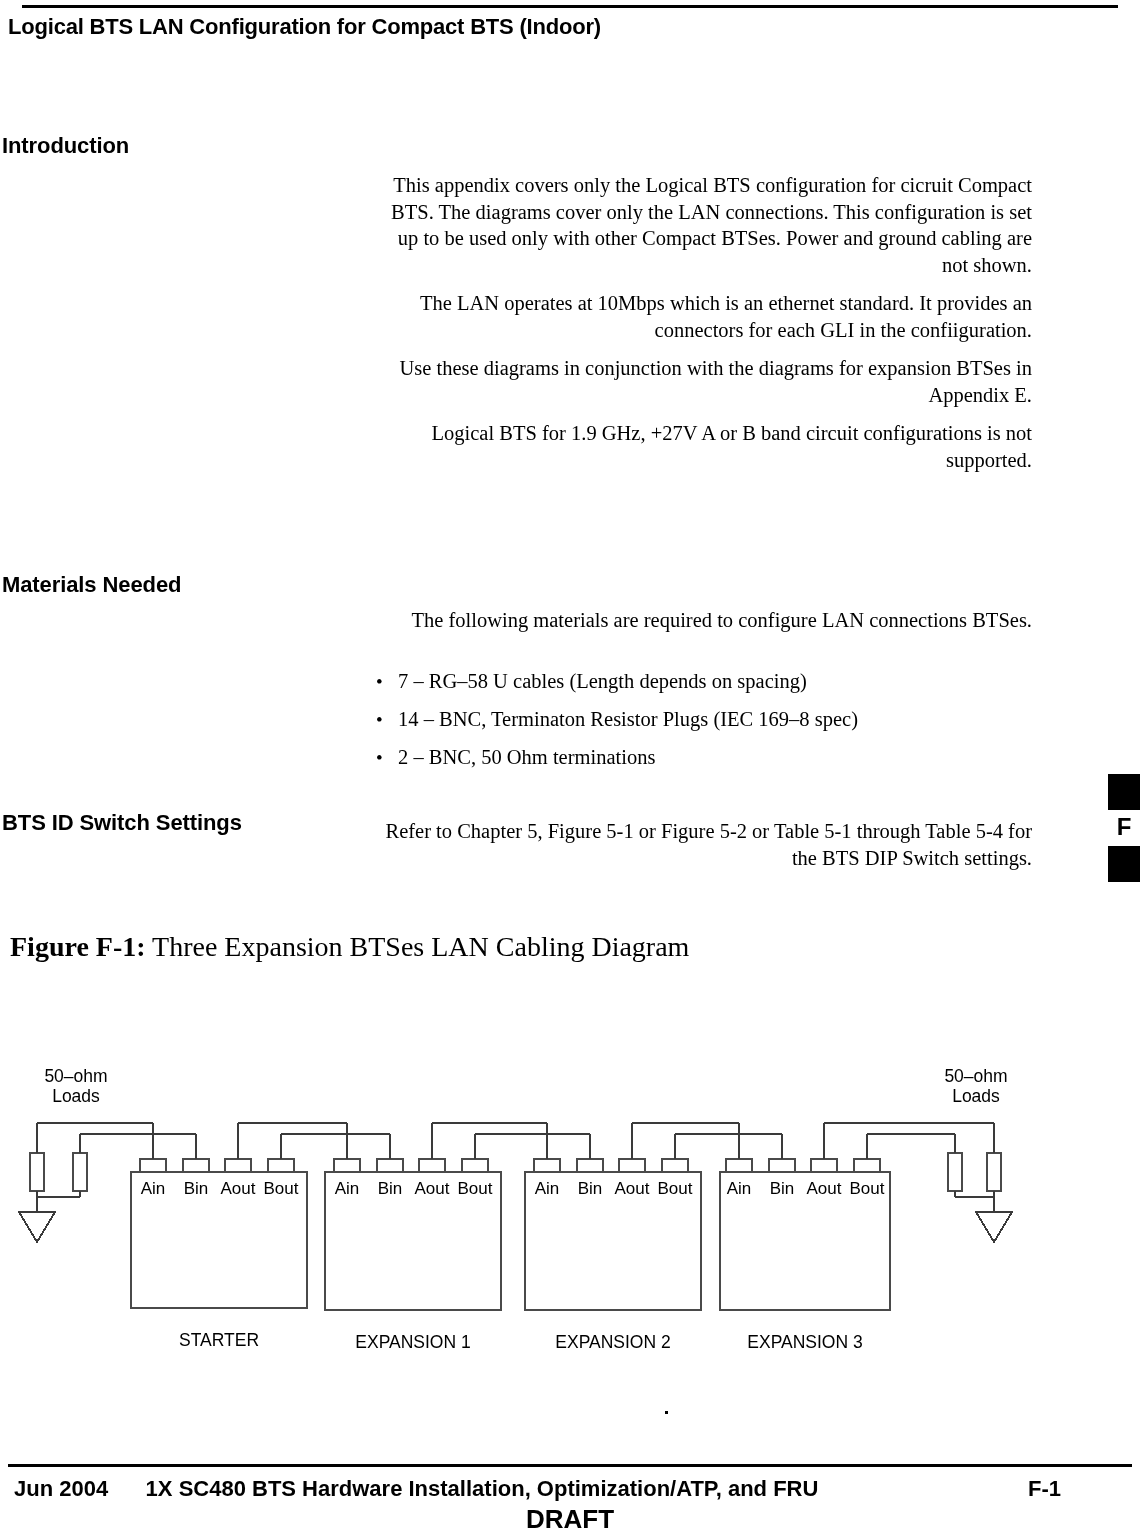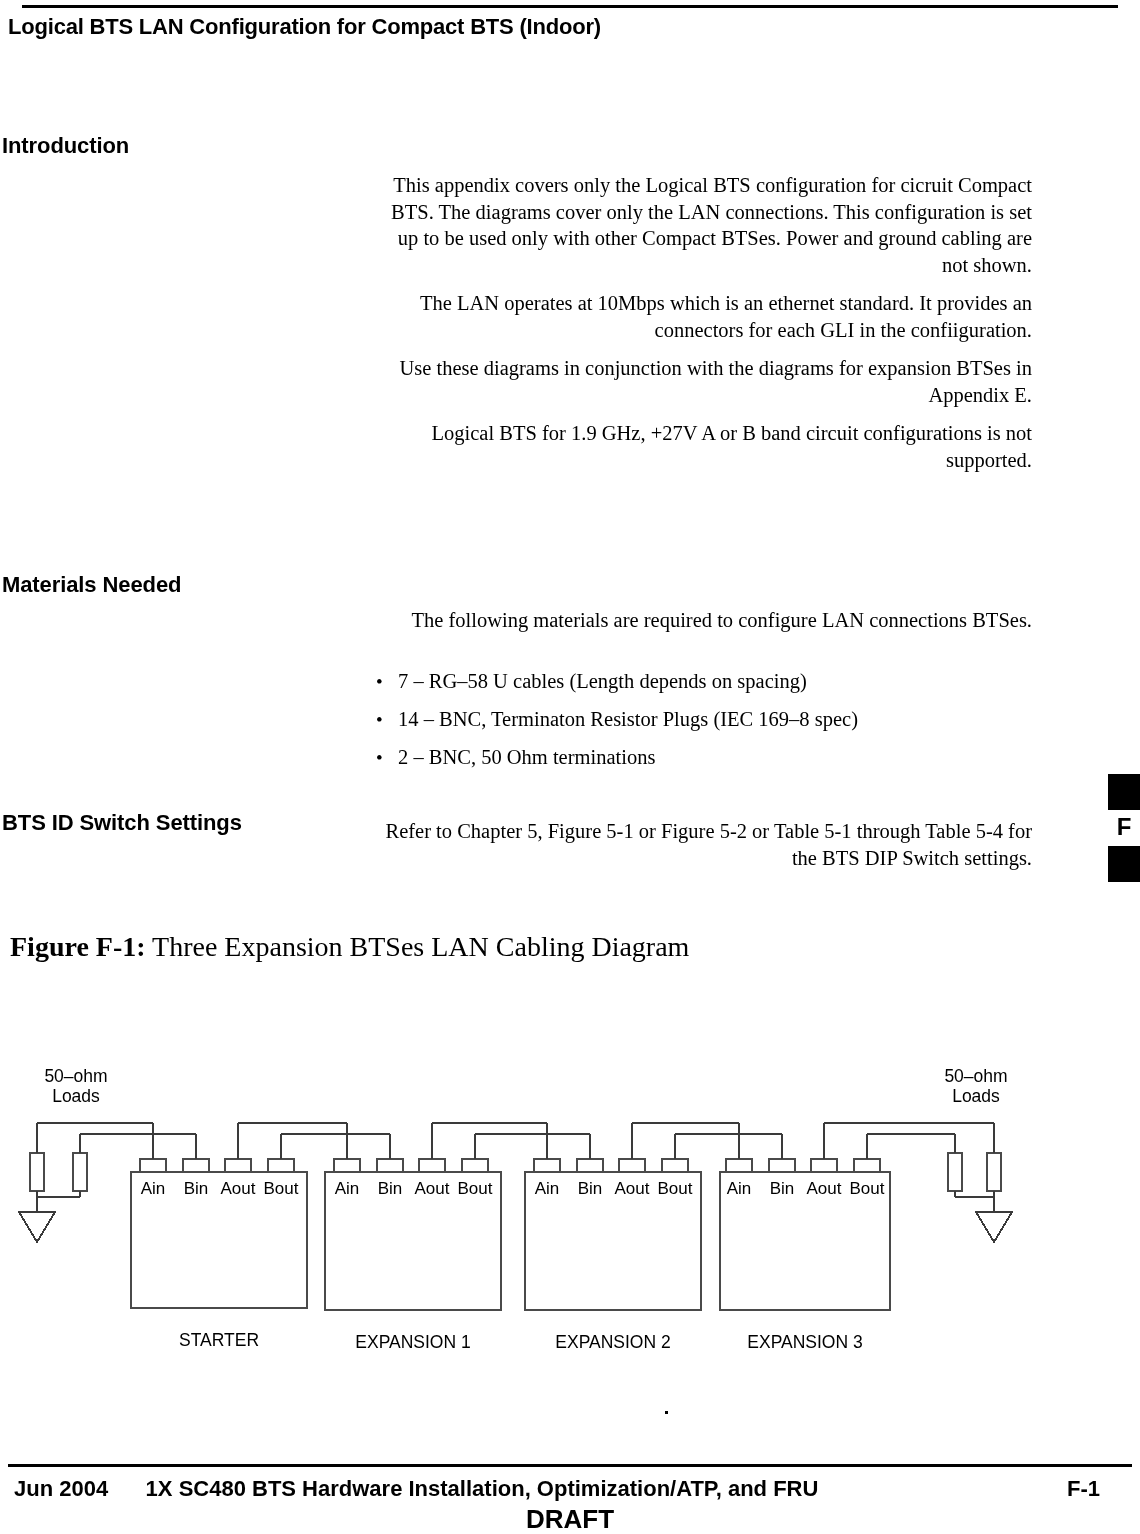--- a/index.html
+++ b/index.html
@@ -147,21 +147,21 @@
   .foot-text {
     position: absolute;
     top: 1476px;
     font-family: "Liberation Sans", sans-serif;
     font-weight: bold;
     font-size: 22px;
     white-space: nowrap;
   }
   #foot-date  { left: 14px; }
   #foot-title { left: 0; width: 964px; text-align: center; }
-  #foot-page  { left: 0; width: 1140px; text-align: right; padding-right: 40px;
+  #foot-page  { left: 0; width: 1140px; text-align: right; padding-right: 79px;
                 box-sizing: border-box; }
   #foot-draft {
     position: absolute;
     top: 1504px;
     left: 0;
     width: 1140px;
     text-align: center;
     font-family: "Liberation Sans", sans-serif;
     font-weight: bold;
     font-size: 26px;

